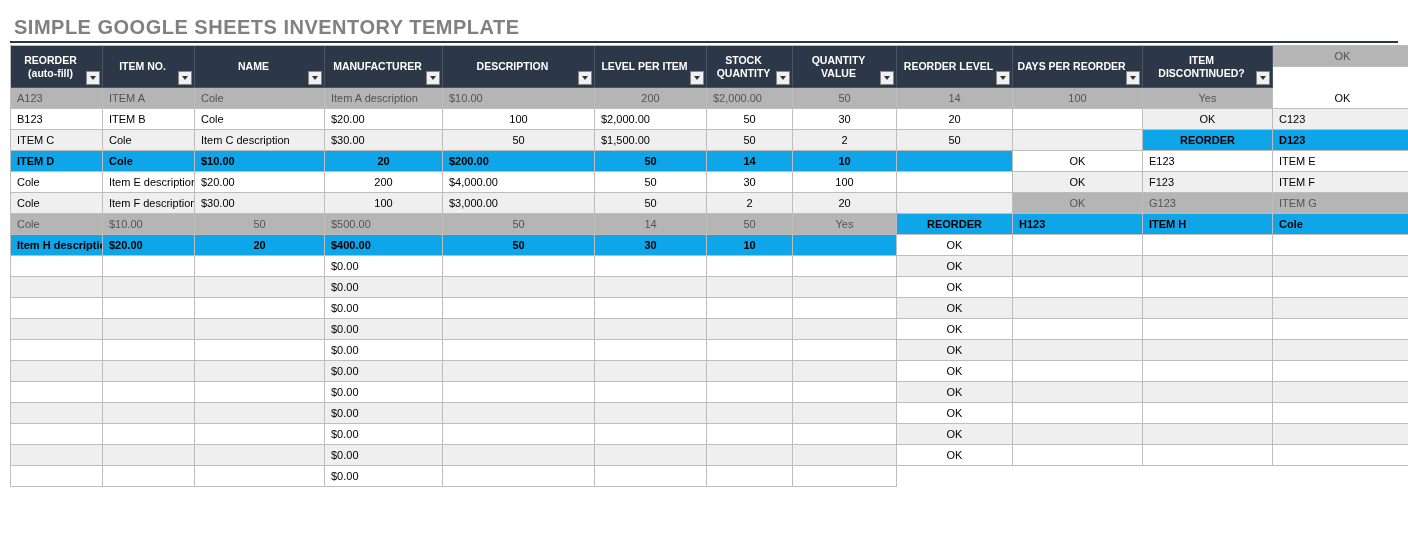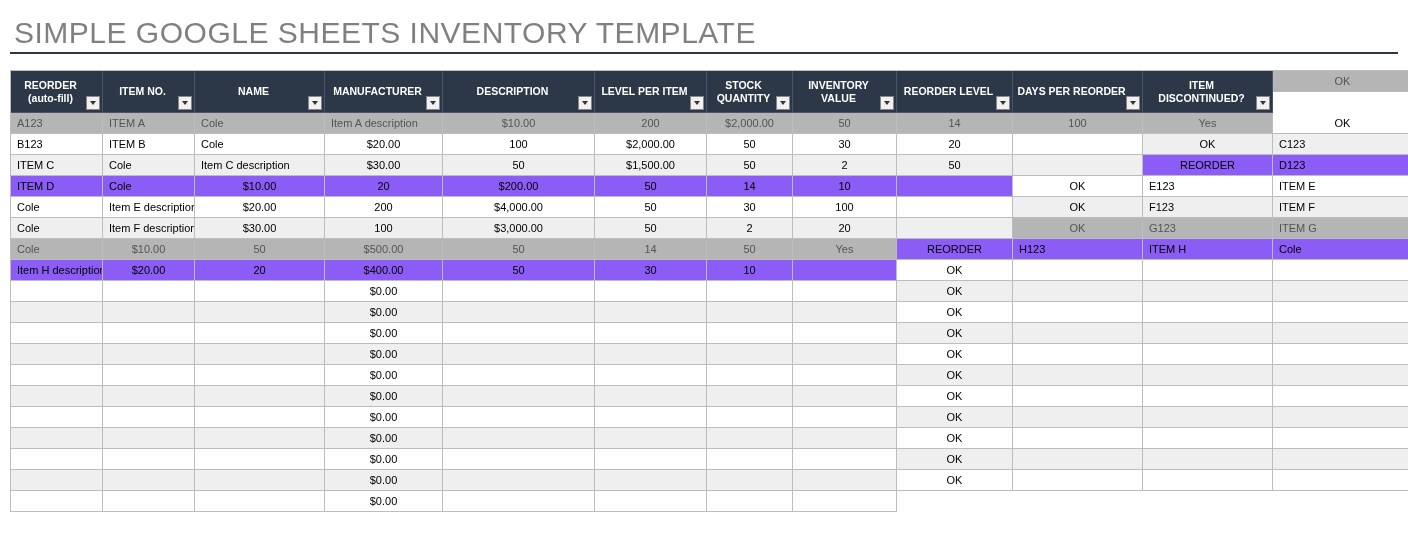--- a/index.html
+++ b/index.html
@@ -4,27 +4,27 @@
 <style>
   * { box-sizing: border-box; }
   body {
     margin: 0;
     padding: 10px;
     font-family: Arial, Helvetica, sans-serif;
     background: #ffffff;
     font-size: 12px;
   }
   .title {
-    font-size: 30px;
-    font-weight: 400;
+    font-size: 20px;
+    font-weight: 700;
     color: #808080;
     letter-spacing: 0.5px;
     padding: 6px 4px 2px 4px;
     border-bottom: 2px solid #2c3748;
-    margin-bottom: 16px;
+    margin-bottom: 2px;
   }
   .sheet {
     display: grid;
     grid-template-columns: 92px 92px 130px 118px 152px 112px 86px 104px 116px 130px 130px 140px;
     border-left: 1px solid #bdbdbd;
     border-top: 1px solid #bdbdbd;
     width: max-content;
   }
   .hdr {
     background: #2c3748;
@@ -60,26 +60,26 @@
     height: 21px;
     line-height: 21px;
     border-right: 1px solid #bdbdbd;
     border-bottom: 1px solid #bdbdbd;
     padding: 0 6px;
     font-size: 11px;
     white-space: nowrap;
     overflow: hidden;
   }
   .c-center { text-align: center; }
-  .c-right  { text-align: center; }
+  .c-right  { text-align: left; }
   .c-left   { text-align: left; }
   .row-alt0 { background: #ffffff; }
   .row-alt1 { background: #efefef; }
   .row-discontinued { background: #b5b5b5; color: #545454; }
-  .row-reorder { background: #8b5cf6; }
+  .row-reorder { background: #0ea5e9; font-weight: bold; }
 </style>
 </head>
 <body>
 
 <div class="title">SIMPLE GOOGLE SHEETS INVENTORY TEMPLATE</div>
 
 <div class="sheet" id="sheet">
     <div class="hdr">
       <span>REORDER (auto-fill)</span>
       <div class="filter">
@@ -130,21 +130,21 @@
     </div>
     <div class="hdr">
       <span>STOCK QUANTITY</span>
       <div class="filter">
         <svg width="8" height="8" viewBox="0 0 8 8">
           <path d="M1 2 L4 6 L7 2 Z" fill="#333"></path>
         </svg>
       </div>
     </div>
     <div class="hdr">
-      <span>INVENTORY VALUE</span>
+      <span>QUANTITY VALUE</span>
       <div class="filter">
         <svg width="8" height="8" viewBox="0 0 8 8">
           <path d="M1 2 L4 6 L7 2 Z" fill="#333"></path>
         </svg>
       </div>
     </div>
     <div class="hdr">
       <span>REORDER LEVEL</span>
       <div class="filter">
         <svg width="8" height="8" viewBox="0 0 8 8">

